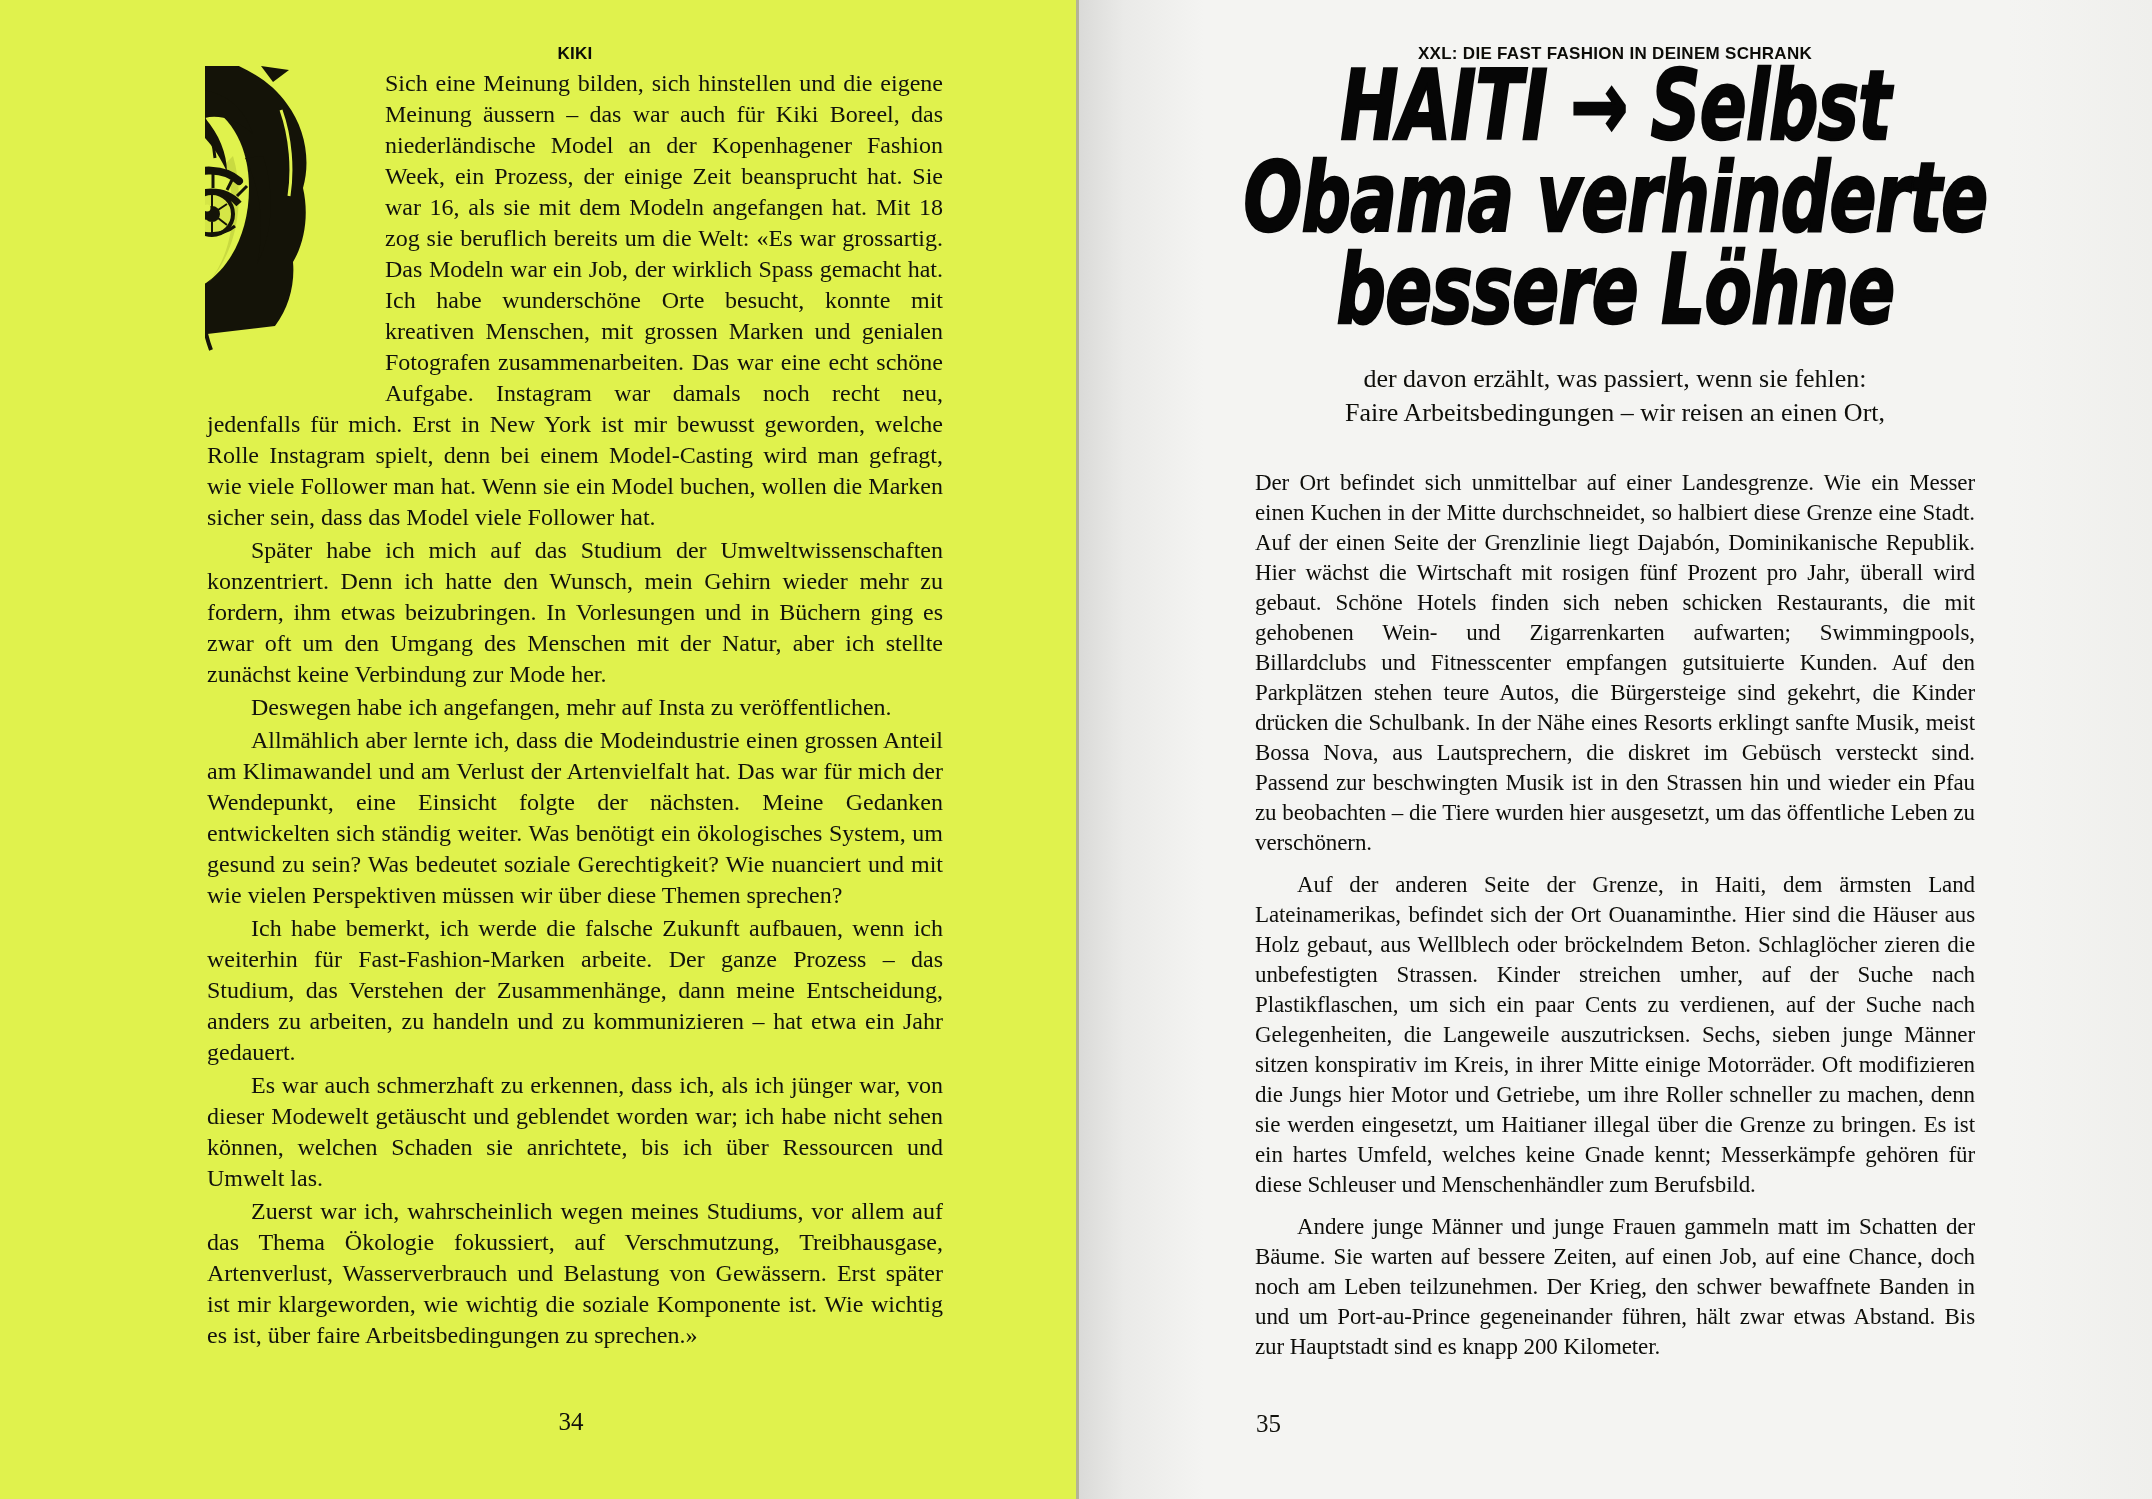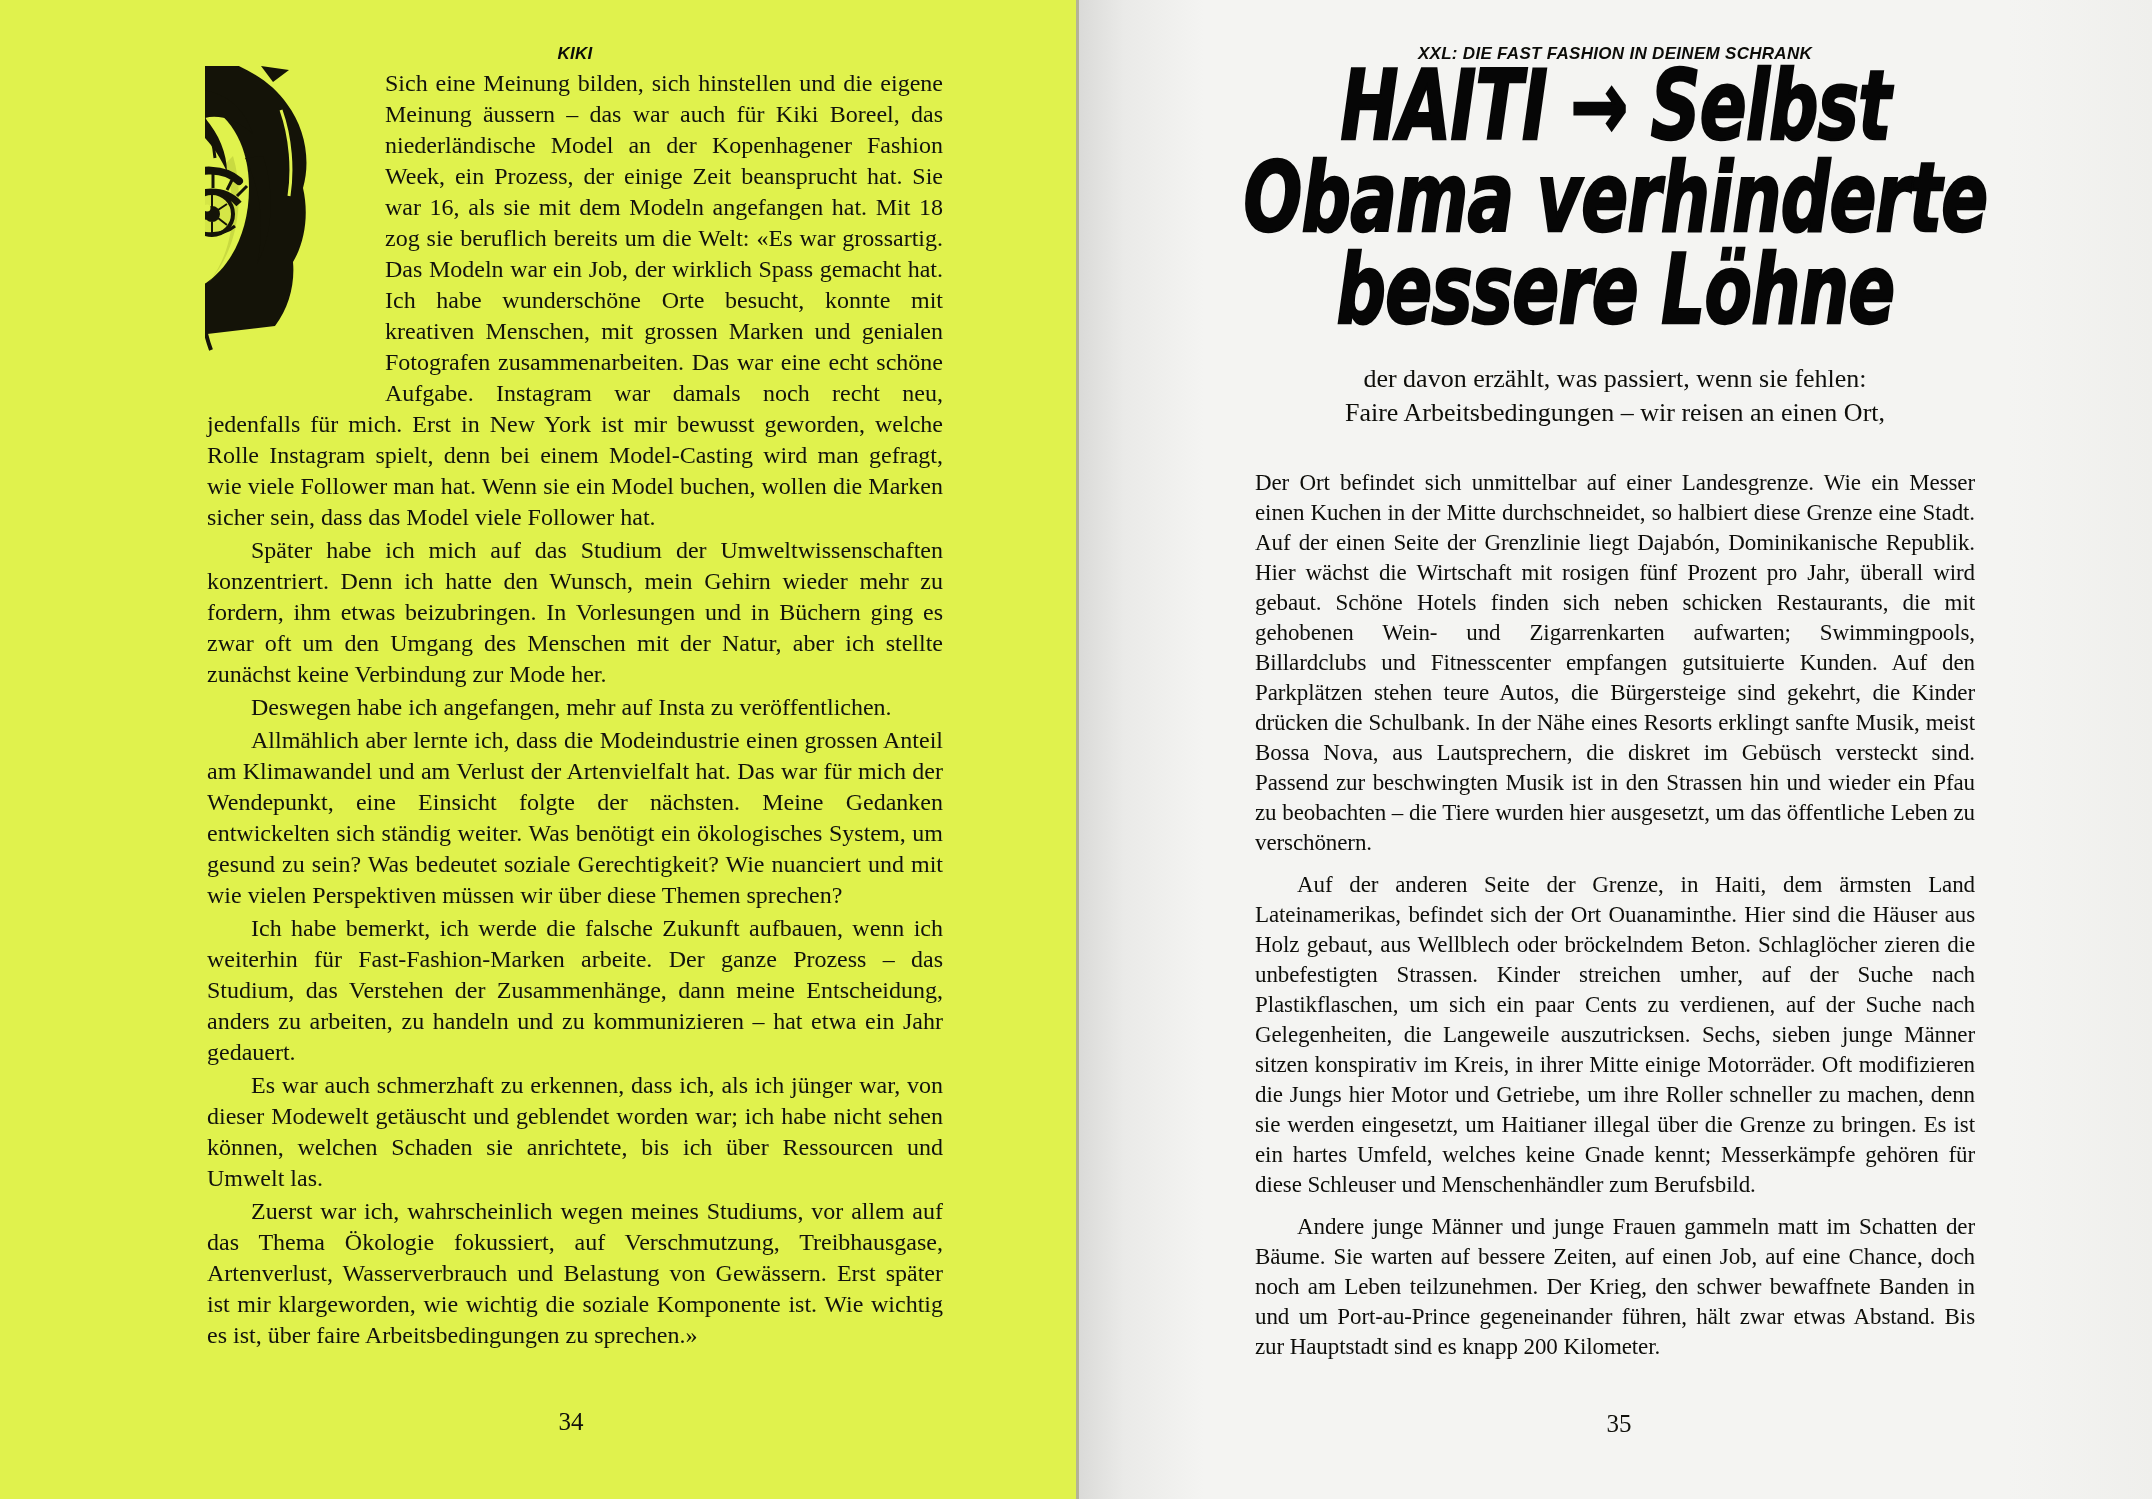--- a/index.html
+++ b/index.html
@@ -3,21 +3,21 @@
 <meta charset="utf-8">
 <style>
   html,body{margin:0;padding:0;}
   .spread{position:relative;width:2152px;height:1499px;display:flex;overflow:hidden;
           font-family:"Liberation Serif",serif;color:#12120c;background:#999;}
   .page-left{position:relative;flex:none;width:1076px;background:#e0f24d;}
   .spine{flex:none;width:3px;background:#b4b396;}
   .page-right{position:relative;flex:none;width:1073px;
       background:linear-gradient(to right,#dadad8 0px,#eaeae8 45px,#f4f4f2 125px,#f4f4f2 930px,#efefec 1073px);}
 
-  .kicker{font-family:"Liberation Sans",sans-serif;font-style:italic;font-weight:700;
+  .kicker{font-family:"Liberation Sans",sans-serif;font-weight:700;
           font-size:17px;letter-spacing:.3px;color:#0c0c08;}
   .kicker-left{position:absolute;top:44px;left:205px;width:740px;text-align:center;}
   .kicker-right{position:absolute;top:44px;left:164px;width:744px;text-align:center;}
 
   .body-left{position:absolute;top:66px;left:205px;width:740px;max-height:1332px;overflow:hidden;
              font-size:24px;line-height:31px;text-align:justify;hyphens:auto;-webkit-hyphens:auto;}
   .body-left p{margin:2px;text-indent:44px;}
   .body-left p.first{text-indent:0;}
   .illu-float{float:left;width:348px;height:314px;margin-left:-168px;}
   .illu-float svg{display:block;width:348px;height:336px;margin-top:-28px;}
@@ -31,21 +31,21 @@
          font-size:26px;line-height:34px;color:#0e0e0a;}
 
   .body-right{position:absolute;top:456px;left:164px;width:744px;max-height:948px;overflow:hidden;
               font-size:23px;line-height:30px;text-align:justify;letter-spacing:-.1px;
               hyphens:auto;-webkit-hyphens:auto;color:#0e0e0a;}
   .body-right p{margin:12px;text-indent:42px;}
   .body-right p.first{text-indent:0;}
 
   .pagenum{position:absolute;font-size:25px;color:#12120c;}
   .pagenum-left{top:1408px;left:201px;width:740px;text-align:center;}
-  .pagenum-right{top:1410px;left:168px;width:744px;text-align:center;}
+  .pagenum-right{top:1410px;left:177px;width:744px;text-align:left;}
 </style>
 </head>
 <body>
 
 <div class="spread">
 
   <div class="page-left">
     <div class="kicker kicker-left">KIKI</div>
 
     <div class="body-left">

